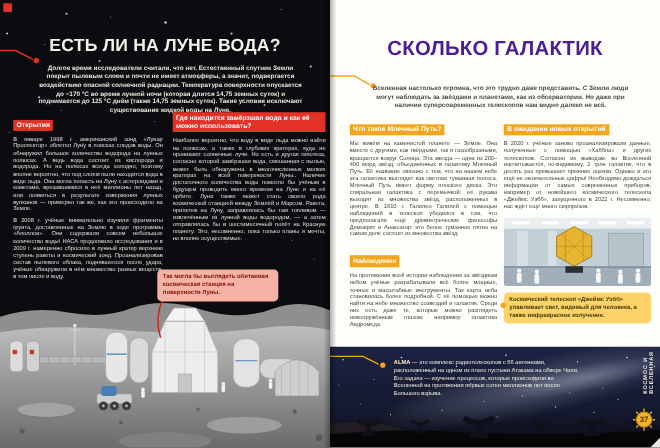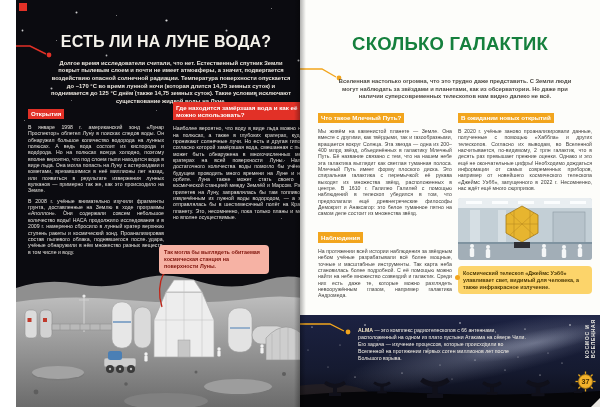--- a/index.html
+++ b/index.html
@@ -1,18 +1,18 @@
 <!DOCTYPE html>
 <html><head>
 <meta charset="utf-8">
 <style>
   html,body{margin:0;padding:0;background:#222;}
   .spread{position:relative;width:600px;height:407px;font-family:"Liberation Sans",sans-serif;overflow:hidden;background:#fff;}
   .page{position:absolute;top:0;height:407px;width:300px;overflow:hidden;}
-  .page-left{left:16px;background:#0b0b10;}
+  .page-left{left:0;background:#0b0b10;}
   .page-right{left:300px;background:#fdfdfa;}
 
   
   .corner-mark{position:absolute;left:3px;top:3px;width:8px;height:8px;background:#e23127;}
   .starfield{position:absolute;left:0;top:0;width:1px;height:1px;border-radius:50%;background:transparent;
     box-shadow:6px 30px 0 .4px rgba(255,255,255,.8),22px 150px 0 0 rgba(255,255,255,.5),35px 88px 0 .5px rgba(255,255,255,.7),
     48px 210px 0 0 rgba(255,255,255,.5),60px 12px 0 .5px rgba(255,255,255,.8),75px 130px 0 0 rgba(255,255,255,.45),
     90px 55px 0 .4px rgba(255,255,255,.7),105px 233px 0 0 rgba(255,255,255,.5),118px 90px 0 0 rgba(255,255,255,.55),
     133px 160px 0 0 rgba(255,255,255,.5),150px 20px 0 .6px rgba(255,255,255,.85),165px 200px 0 0 rgba(255,255,255,.45),
     180px 70px 0 .4px rgba(255,255,255,.7),198px 140px 0 0 rgba(255,255,255,.5),210px 30px 0 .5px rgba(255,255,255,.75),
@@ -33,21 +33,21 @@
   .tag-red{background:#e23127;}
   .tag-orange{background:#f2a51d;}
   .body-txt{margin:4px 0 0 0;font-size:5.2px;line-height:1.22;text-align:justify;}
   .page-left .body-txt{color:#e2dfda;}
   .moon-art{position:absolute;left:0;top:252px;width:300px;height:155px;}
   .moon-caption{position:absolute;top:245px;left:143px;width:100px;background:#f6b2a4;border-radius:4px;padding:4px 5px;
     font-size:5.4px;line-height:1.3;color:#7e130a;font-weight:bold;z-index:3;}
   .moon-pointer{position:absolute;left:139px;top:270px;z-index:2;}
 
   
-  .r-title{position:absolute;top:21px;left:0;width:100%;text-align:center;color:#15803d;font-size:18.5px;font-weight:bold;line-height:1.14;letter-spacing:.2px;}
+  .r-title{position:absolute;top:21px;left:0;width:100%;text-align:center;color:#4c1d95;font-size:18.5px;font-weight:bold;line-height:1.14;letter-spacing:.2px;}
   .r-intro{position:absolute;top:72px;left:30px;width:250px;text-align:center;font-size:5.8px;line-height:1.34;color:#4d4a45;font-weight:bold;}
   .r-col1{top:106px;left:18px;width:134px;}
   .r-col2{top:106px;left:158px;width:134px;}
   .page-right .body-txt{color:#3f3e3c;}
   .tag-gap{margin-top:9px;}
   .photo{border-radius:3px;overflow:hidden;display:block;}
   .webb-photo{margin-top:7px;width:134px;height:62px;}
   .webb-caption{position:relative;margin-top:6px;background:#fcd46a;border-radius:4px;padding:3.5px 5px;
     font-size:5.4px;line-height:1.3;color:#4c3a06;font-weight:bold;}
   .dot{position:absolute;border-radius:50%;}

